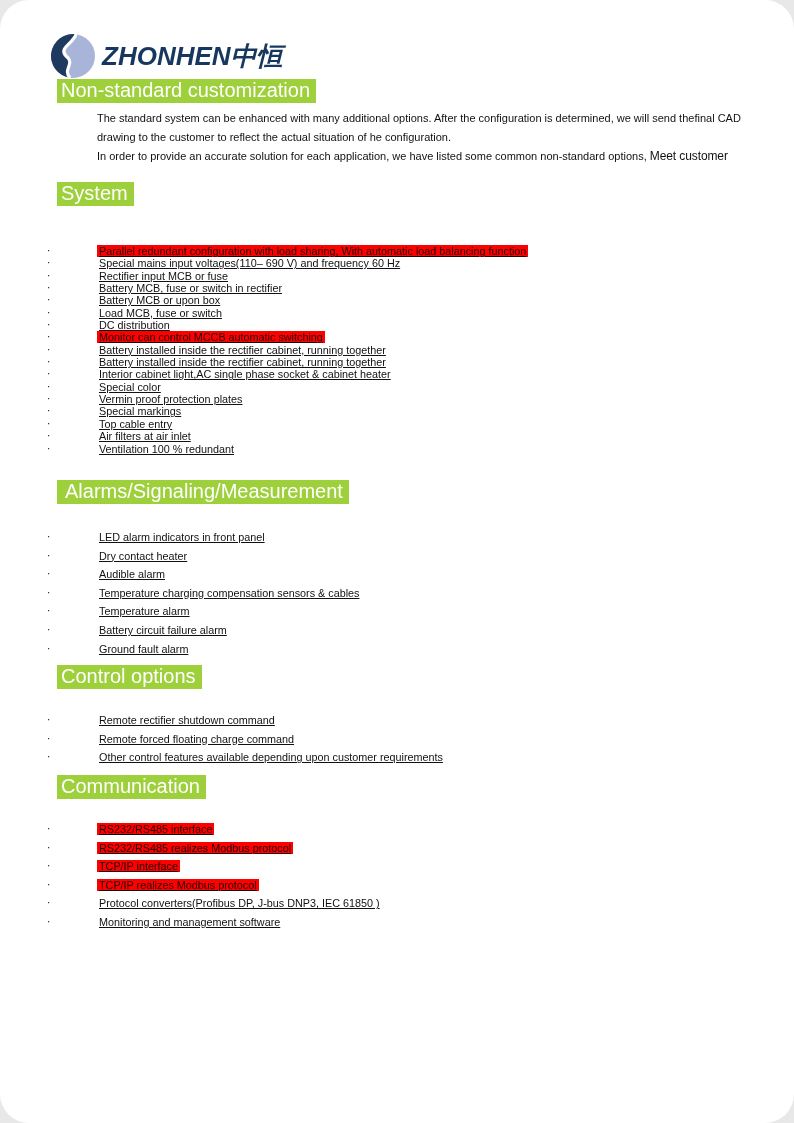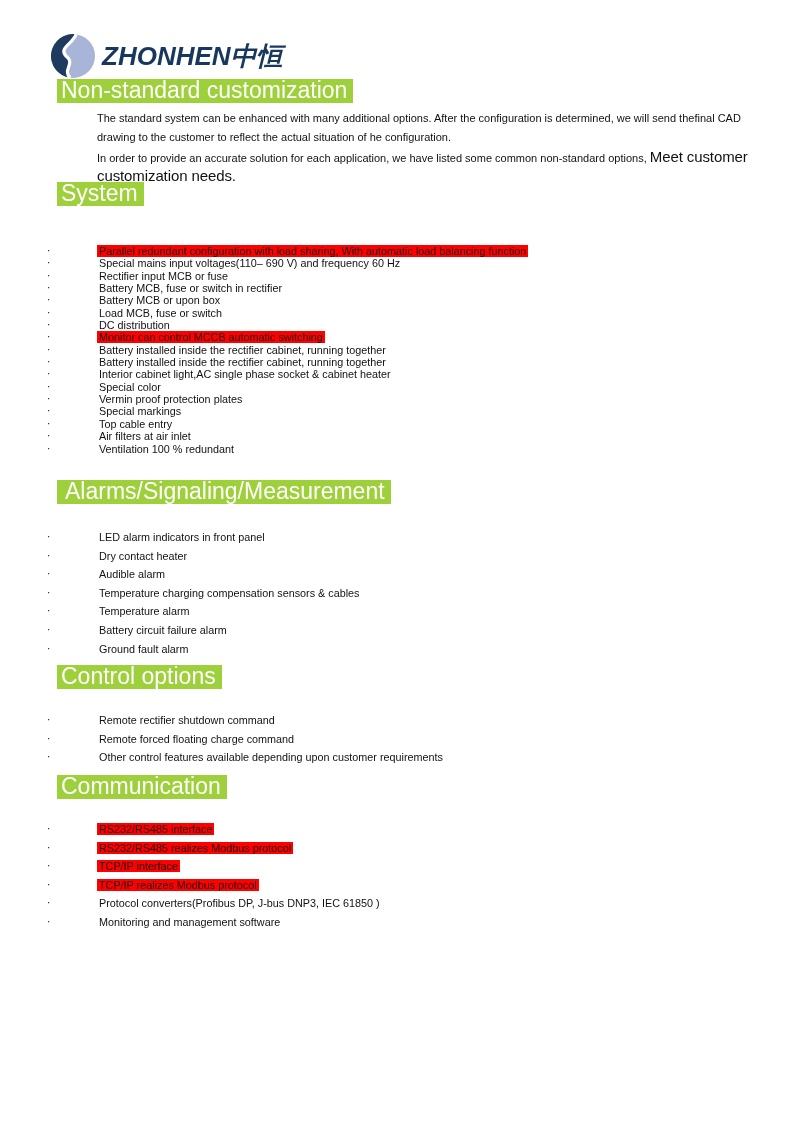--- a/index.html
+++ b/index.html
@@ -4,59 +4,60 @@
 <style>
   html,body{margin:0;padding:0;background:#e8e8e8;}
   .page{
     position:relative;
     width:794px;height:1123px;
     margin:0 auto;
     background:#ffffff;
     font-family:"Liberation Sans", sans-serif;
     color:#000;
     overflow:hidden;
+    border-radius:29px;
   }
   
   .logo{position:absolute;top:33px;left:50px;display:flex;align-items:center;gap:6px;}
   .logo svg{display:block;}
   .brand{
     font-size:26px;font-weight:bold;font-style:italic;
     color:#17375e;letter-spacing:0px;line-height:1;
   }
   
   .sec-heading{
     position:absolute;
     display:inline-block;
     background:#9ed03c;
     color:#ffffff;
-    font-size:23px;
+    font-size:20px;
     line-height:21px;
     padding:1px 6px 2px 4px;
     white-space:nowrap;
   }
   
   .para{
     position:absolute;top:109px;left:97px;width:625px;
     font-size:11px;color:#111;
   }
   .pline{height:19px;line-height:19px;white-space:nowrap;}
-  .alt{font-size:15px;letter-spacing:-0.1px;}
+  .alt{font-size:12px;letter-spacing:-0.1px;}
   
   ul.blist{
     position:absolute;left:47px;margin:0;padding:0;list-style:none;
     font-size:10.8px;color:#111;
   }
   ul.blist li{position:relative;white-space:nowrap;}
   ul.tight li{height:12.35px;line-height:12.35px;}
   ul.loose li{height:18.6px;line-height:18.6px;}
   ul.blist .dot{
     position:absolute;left:0;top:0;width:10px;
     font-size:10px;color:#000;
   }
-  ul.blist .txt{margin-left:50px;padding:0 2px;}
+  ul.blist .txt{margin-left:50px;padding:0 2px;text-decoration:underline;}
   ul.blist .txt.hl-red{background:#ff0000;color:#1c0300;}
 </style>
 </head>
 <body>
 
 <div class="page">
 
   <div class="logo">
     <svg width="46" height="46" viewBox="0 0 46 46" aria-hidden="true">
       <circle cx="23" cy="23" r="22" fill="#a9b5d8"></circle>
@@ -65,21 +66,20 @@
     </svg>
     <span class="brand">ZHONHEN中恒</span>
   </div>
 
   <div class="sec-heading" style="top:79px;left:57px;">Non-standard customization</div>
 
   <div class="para">
     <div class="pline">The standard system can be enhanced with many additional options. After the configuration is determined, we will send thefinal CAD</div>
     <div class="pline">drawing to the customer to reflect the actual situation of he configuration.</div>
     <div class="pline"><span>In order to provide an accurate solution for each application, we have listed some common non-standard options, </span><span class="alt">Meet customer</span></div>
-    <div class="pline"><span class="alt">customization needs.</span></div>
   </div>
 
   <div class="sec-heading" style="top:182px;left:57px;">System</div>
 
   <ul class="blist tight" style="top:245px;">
 
       <li>
         <span class="dot">·</span>
         <span class="txt hl-red">Parallel redundant configuration with load sharing, With automatic load balancing function</span>
       </li>

